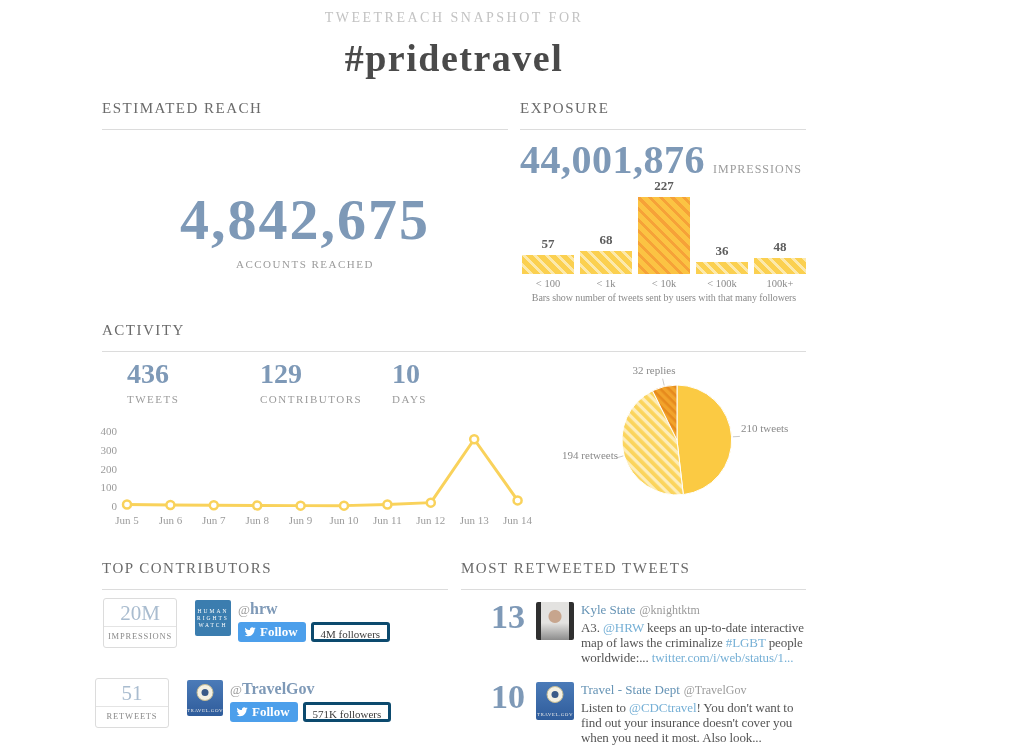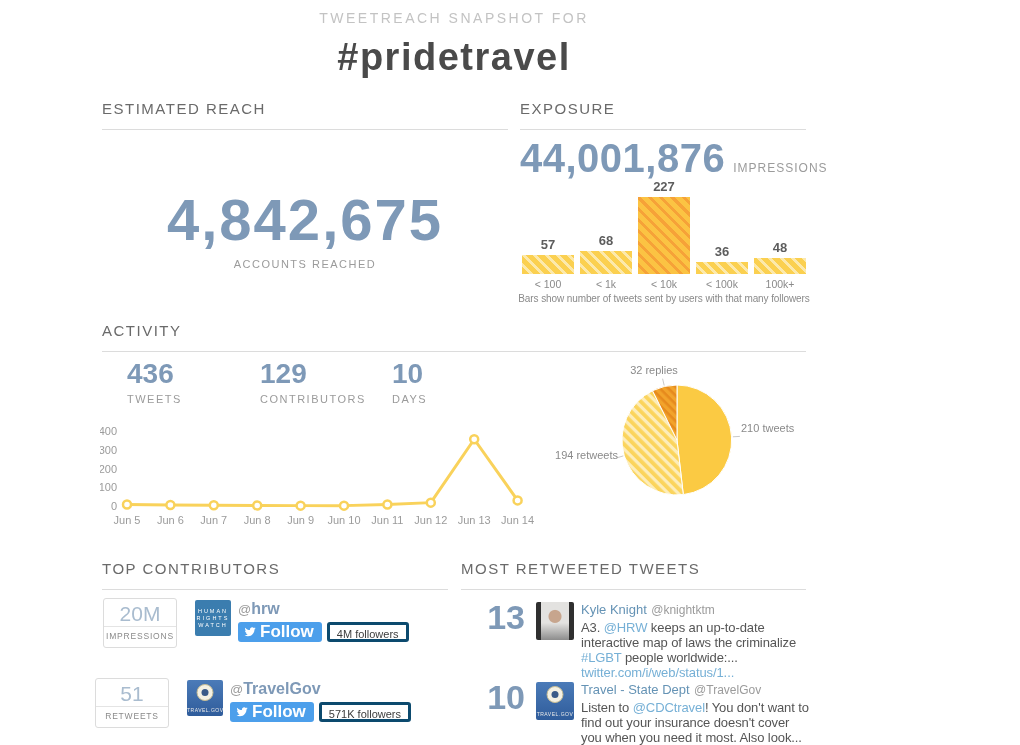--- a/index.html
+++ b/index.html
@@ -1,17 +1,17 @@
 <!DOCTYPE html>
 <html><head>
 <meta charset="utf-8">
 <style>
   html,body{margin:0;padding:0;background:#fff;}
   .page{position:relative;width:1020px;height:745px;background:#fff;overflow:hidden;
-        font-family:Liberation Sans, sans-serif;}
+        font-family:Liberation Serif, serif;}
   .abs{position:absolute;}
 
   
   .eyebrow{left:102px;top:10px;width:704px;text-align:center;font-size:14px;color:#C3C3C3;letter-spacing:2.5px;}
   .title{left:102px;top:36px;width:704px;text-align:center;font-size:38px;font-weight:bold;color:#4A4A4A;letter-spacing:1.5px;}
 
   
   .sec-head{font-size:15px;color:#6A6A6A;letter-spacing:1.5px;padding-bottom:12px;border-bottom:1px solid #DCDCDC;}
 
   
@@ -61,21 +61,21 @@
   .tg-avatar{background:linear-gradient(180deg,#4B7BB8 0,#2F5C9B 100%);}
   .tg-seal{position:absolute;left:50%;top:4px;transform:translateX(-50%);width:17px;height:17px;border-radius:50%;
            background:#F4F1E4;border:1px solid #C8BD93;box-sizing:border-box;}
   .tg-seal::after{content:"";position:absolute;left:4px;top:4px;width:7px;height:7px;border-radius:50%;background:#3A5A88;}
   .tg-caption{position:absolute;bottom:3px;width:100%;text-align:center;font-size:5px;color:#E8E8E8;letter-spacing:0.5px;}
   .handle{position:absolute;left:136px;top:2px;}
   .at{font-size:13px;color:#9B9B9B;}
   .hname{font-size:16px;font-weight:bold;color:var(--accent-blue,#7E99B7);}
   .follow-row{position:absolute;left:136px;top:24px;display:flex;gap:5px;align-items:center;}
   .follow-btn{display:flex;align-items:center;gap:4px;height:20px;box-sizing:border-box;background:var(--twitter-blue,#4C9FEB);
-              color:#fff;font-size:17px;font-weight:bold;border-radius:3px;padding:0 8px 0 6px;cursor:pointer;}
+              color:#fff;font-size:13px;font-weight:bold;border-radius:3px;padding:0 8px 0 6px;cursor:pointer;}
   .bird{width:12px;height:12px;fill:#fff;}
   .followers-badge{height:20px;box-sizing:border-box;border:3px solid #0c4a6e;border-radius:3px;background:#fff;
                    font-size:11px;color:#3C3C3C;padding:3px 7px;}
 
   
   .tweet-row{width:345px;}
   .tweet-count{position:absolute;left:20px;top:4px;width:44px;text-align:right;font-size:34px;font-weight:bold;color:var(--accent-blue,#7E99B7);}
   .tweet-avatar{position:absolute;left:75px;top:8px;width:38px;height:38px;border-radius:2px;}
   .photo-avatar{background:
       radial-gradient(circle at 50% 38%, #C7A58D 0, #C7A58D 6px, rgba(0,0,0,0) 7px),
@@ -247,21 +247,21 @@
       <div class="followers-badge">571K followers</div>
     </div>
   </div>
 
   <div class="sec-head abs" style="left:461px;top:560px;width:345px;">MOST RETWEETED TWEETS</div>
 
   <div class="tweet-row abs" style="left:461px;top:594px;">
     <div class="tweet-count">13</div>
     <div class="tweet-avatar photo-avatar"></div>
     <div class="tweet-content">
-      <div class="tweet-head"><span class="tweet-name">Kyle Knight</span> <span class="tweet-handle">@knightktm</span></div>
+      <div class="tweet-head"><span class="tweet-name">Kyle State</span> <span class="tweet-handle">@knightktm</span></div>
       <div class="tweet-body"><span>A3. </span><span class="tlink">@HRW</span><span> keeps an up-to-date interactive map of laws the criminalize </span><span class="tlink">#LGBT</span><span> people worldwide:... </span><span class="tlink">twitter.com/i/web/status/1...</span></div>
     </div>
   </div>
 
   <div class="tweet-row abs" style="left:461px;top:674px;">
     <div class="tweet-count">10</div>
     <div class="tweet-avatar tg-avatar" style="left:75px;top:8px;width:38px;height:38px;">
       <div class="tg-seal"></div>
       <div class="tg-caption">TRAVEL.GOV</div>
     </div>

